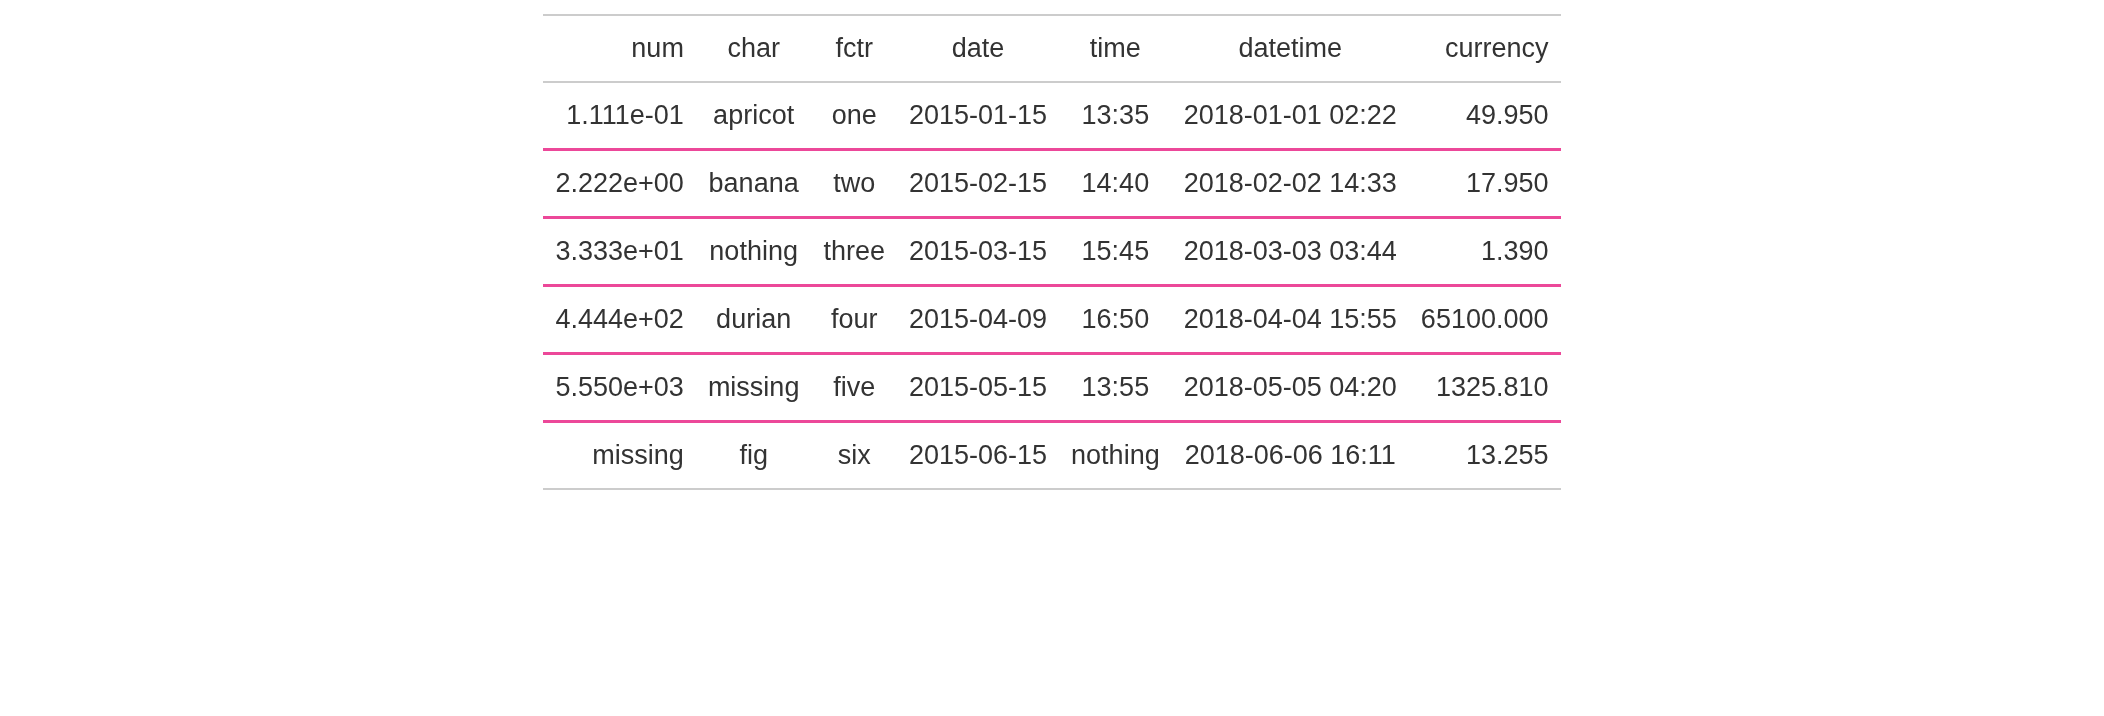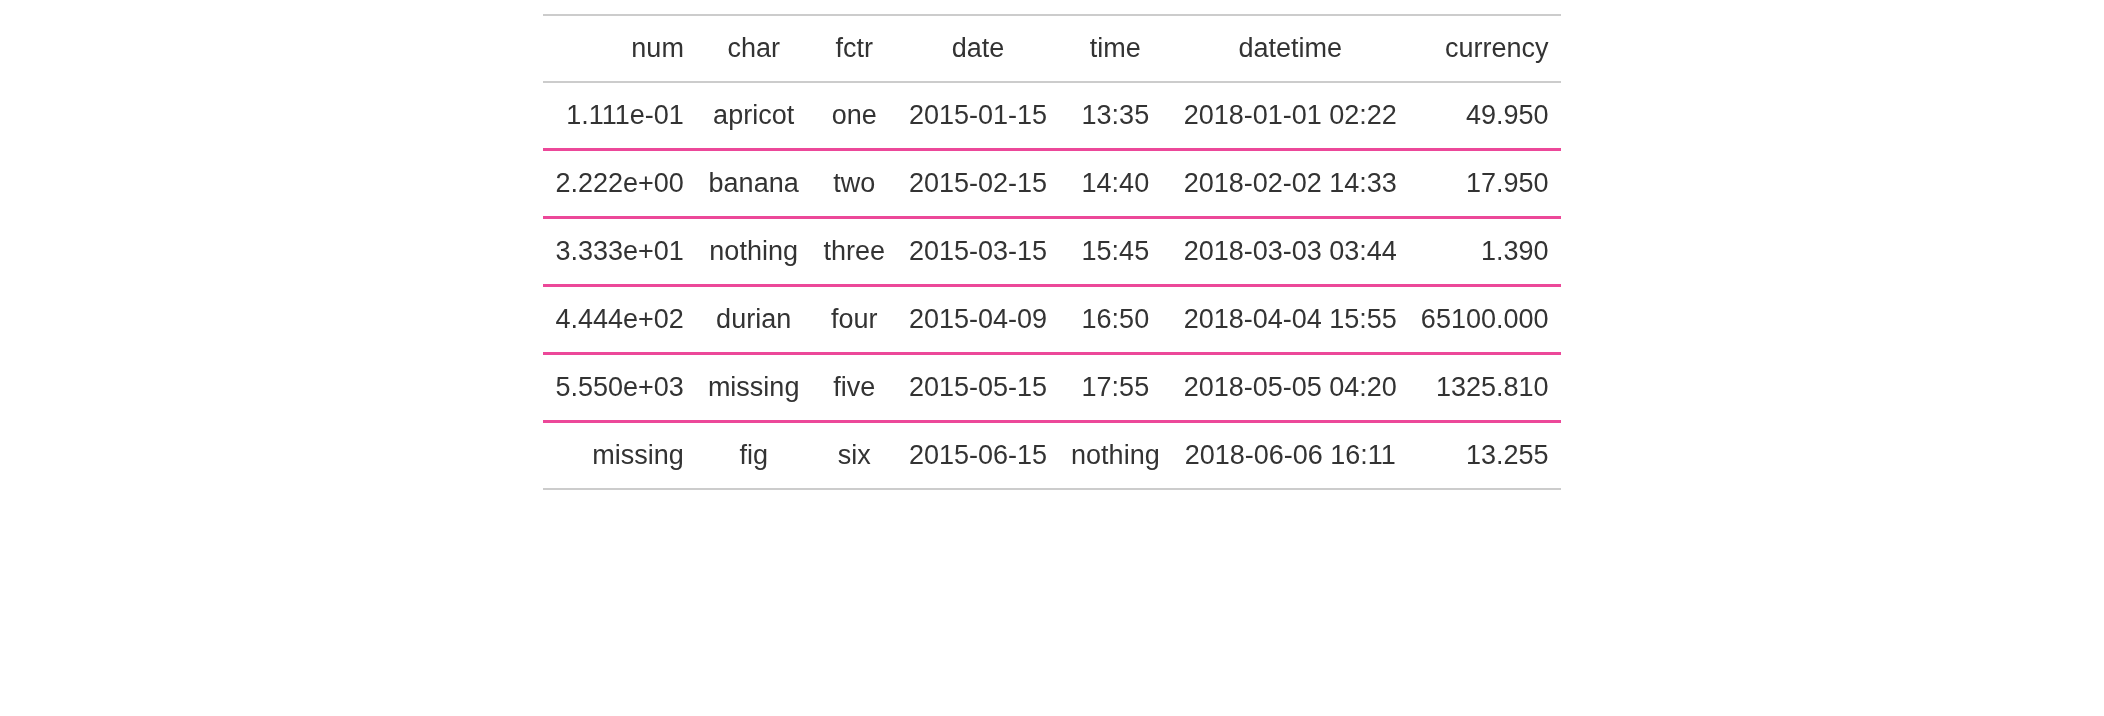--- a/index.html
+++ b/index.html
@@ -93,21 +93,21 @@
       <td class="l mono">2015-04-09</td>
       <td class="l mono">16:50</td>
       <td class="l mono">2018-04-04 15:55</td>
       <td class="r mono">65100.000</td>
     </tr>
     <tr>
       <td class="r mono">5.550e+03</td>
       <td class="l">missing</td>
       <td class="l">five</td>
       <td class="l mono">2015-05-15</td>
-      <td class="l mono">17:55</td>
+      <td class="l mono">13:55</td>
       <td class="l mono">2018-05-05 04:20</td>
       <td class="r mono">1325.810</td>
     </tr>
     <tr>
       <td class="r mono">missing</td>
       <td class="l">fig</td>
       <td class="l">six</td>
       <td class="l mono">2015-06-15</td>
       <td class="l mono">nothing</td>
       <td class="l mono">2018-06-06 16:11</td>

